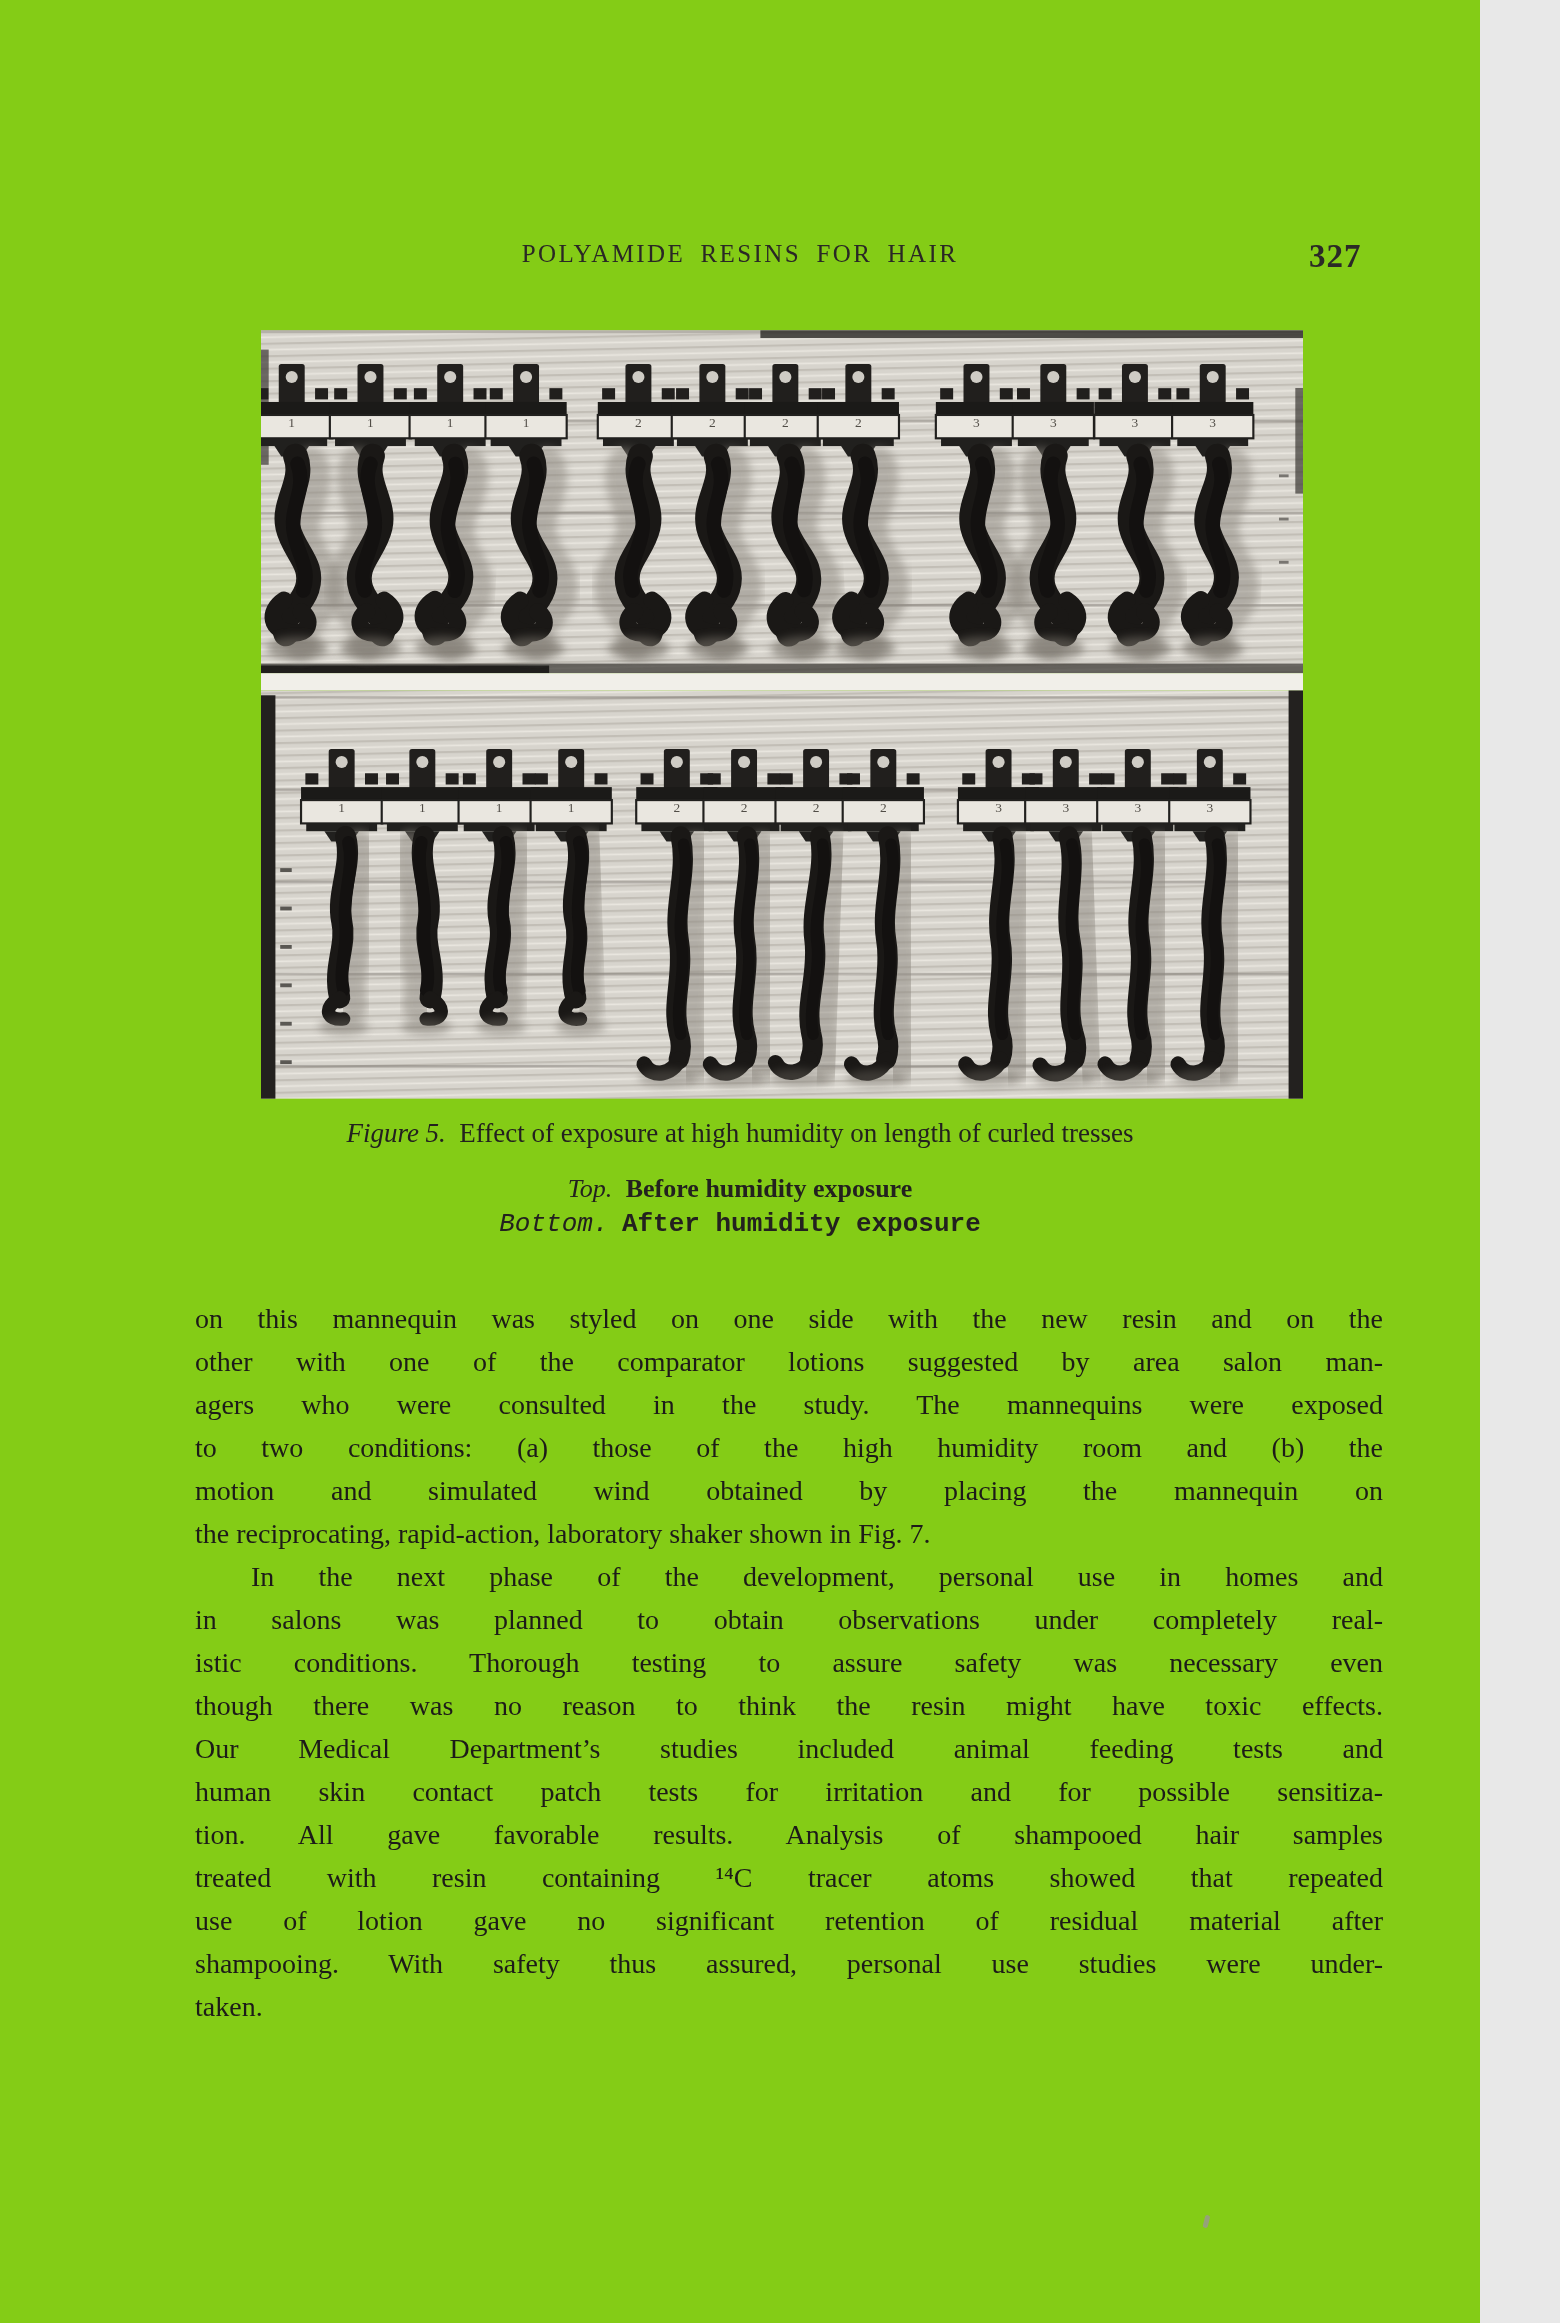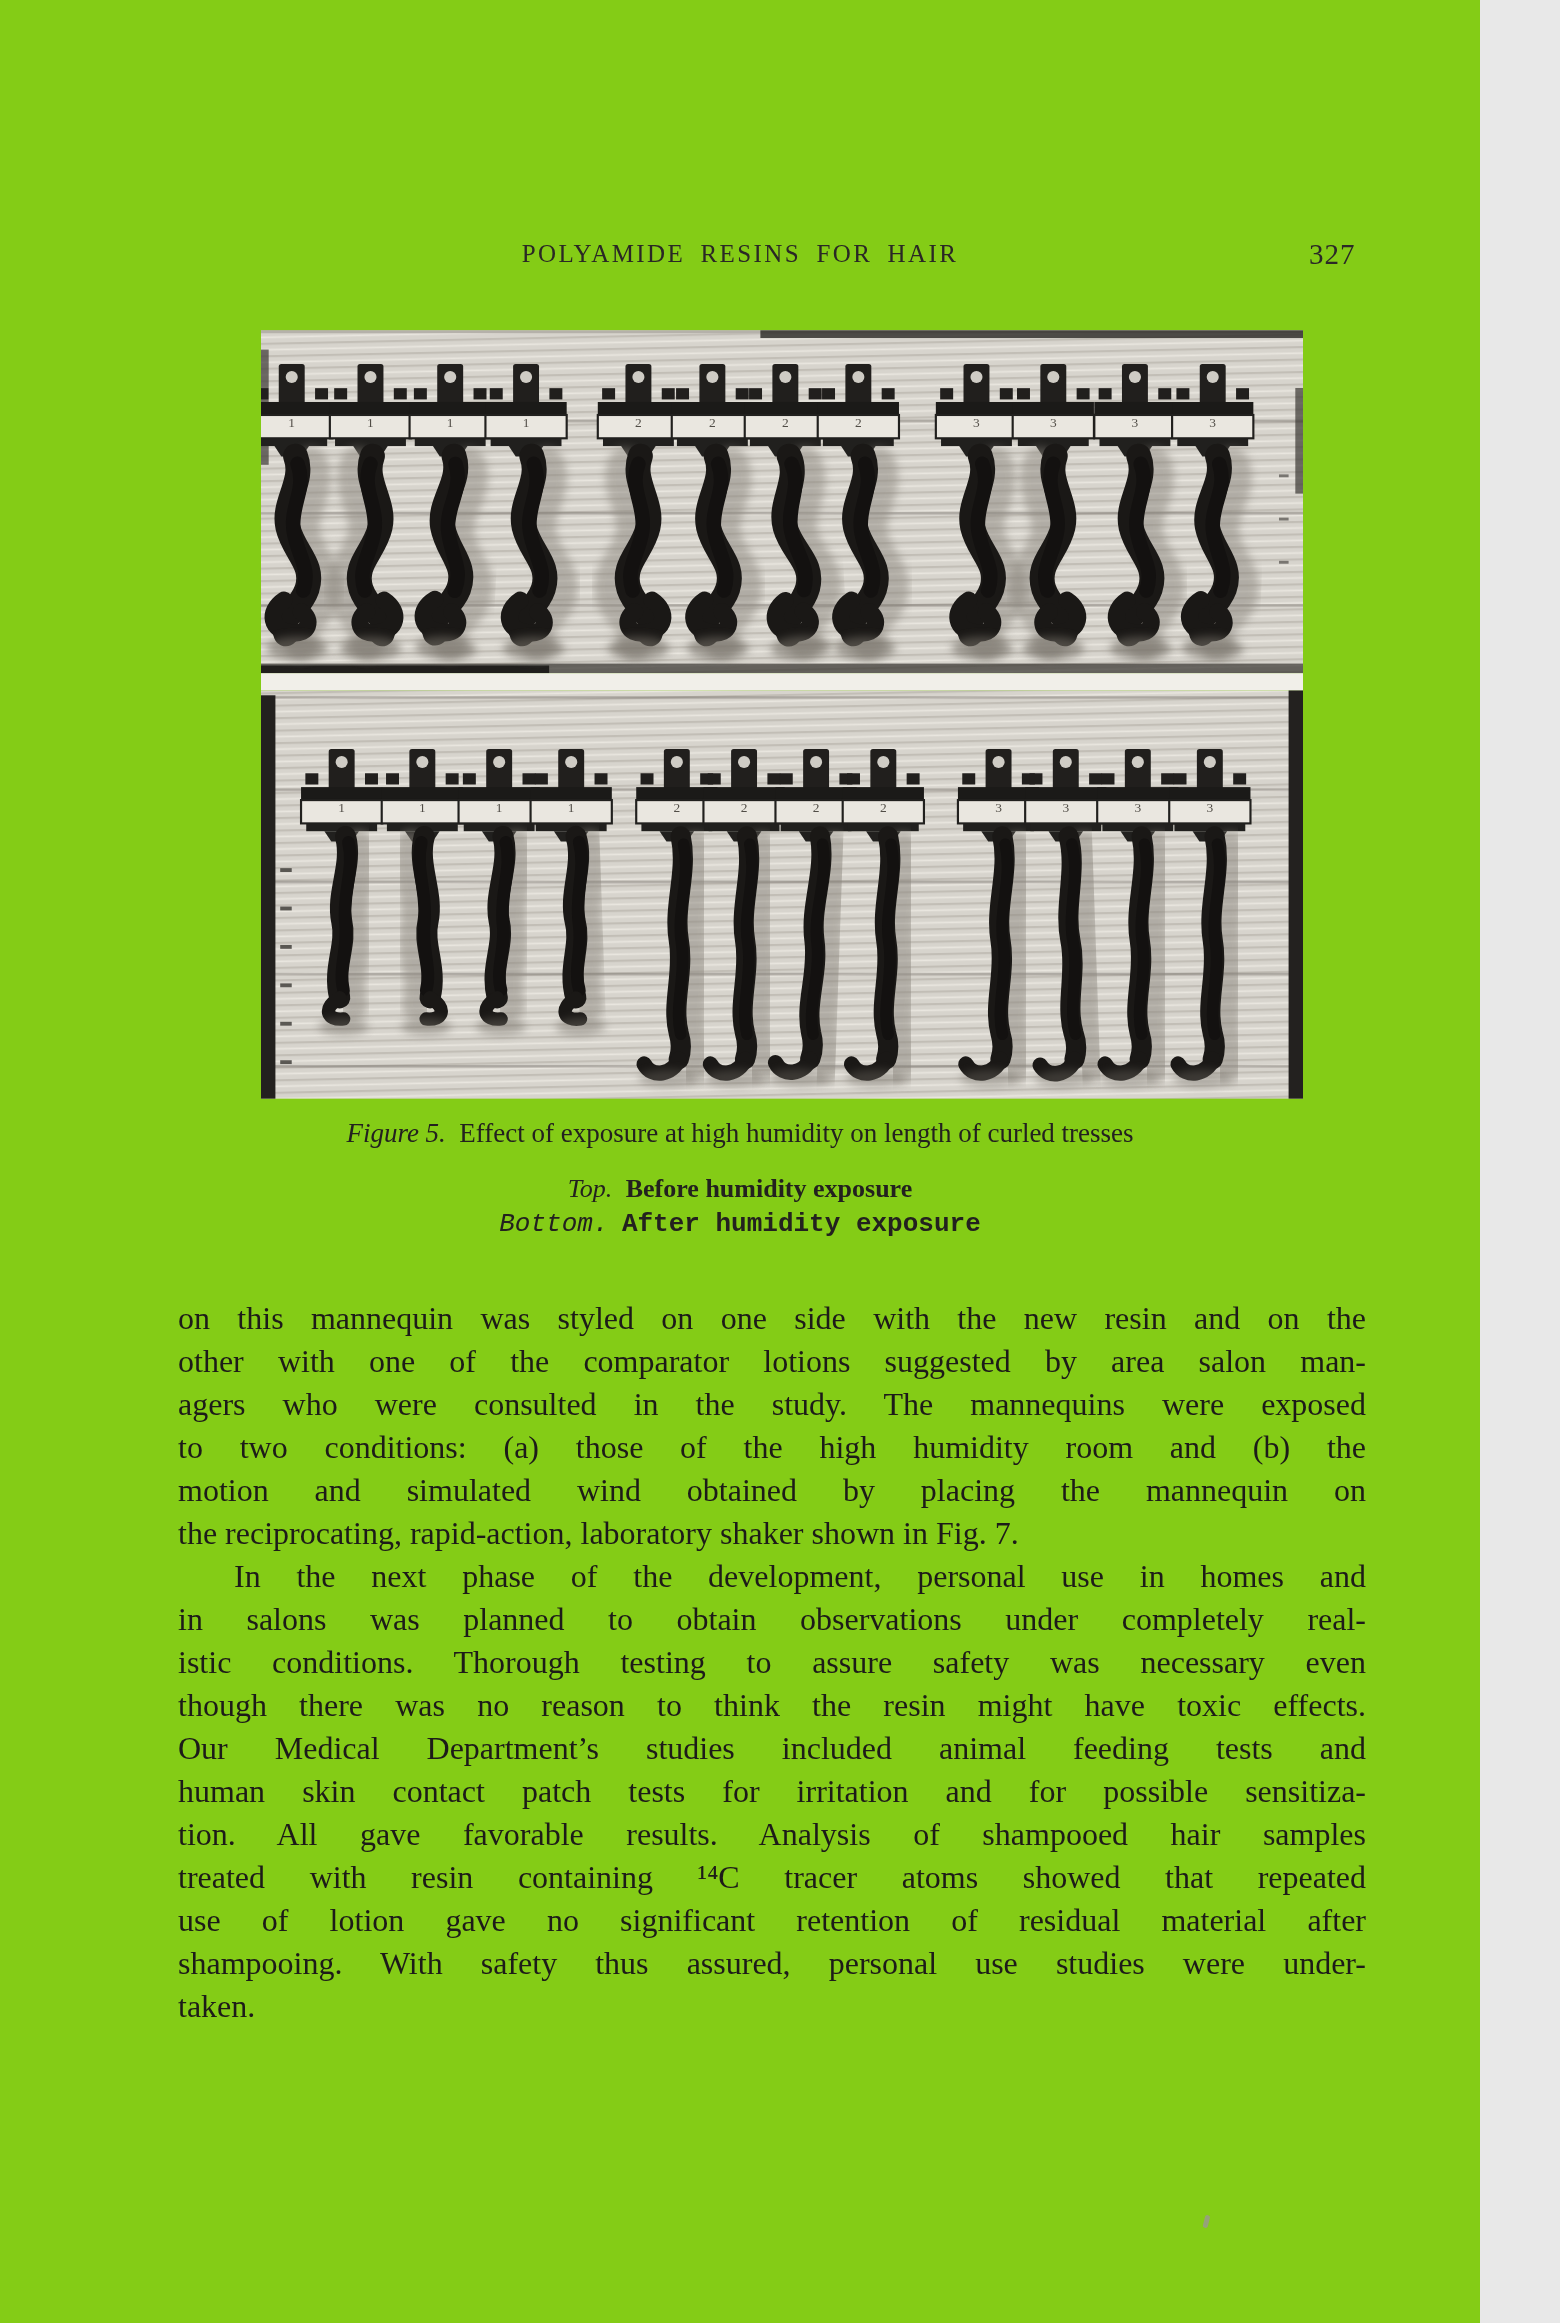--- a/index.html
+++ b/index.html
@@ -12,38 +12,38 @@
     overflow:hidden;
   }
   .running-head{
     position:absolute;top:240px;left:0;right:0;
     text-align:center;
     font-size:25px;letter-spacing:2.4px;word-spacing:6.7px;
     color:#2a2825;
   }
   .page-number{
     position:absolute;top:238px;left:1309px;
-    font-size:29px;font-weight:normal;color:#2b2927;
+    font-size:33px;font-weight:bold;color:#2b2927;
     letter-spacing:1px;
   }
   .photo-wrap{
     position:absolute;left:261px;top:330px;width:1042px;height:769px;
   }
   .caption{
     position:absolute;left:0;right:0;text-align:center;
     font-size:27px;color:#23211f;
   }
   .caption-main{top:1118px;}
   .caption-legend-1{top:1174px;font-size:26px;}
   .caption-legend-2{top:1209px;font-size:26px;font-family:Liberation Mono, monospace;}
   .cap-ital{font-style:italic;margin-right:13.4px;}
   .cap-bold{font-weight:bold;text-align:right;}
   .body-text{
-    position:absolute;left:178px;top:1297px;width:1188px;
-    font-size:32px;line-height:43px;color:#1d1b19;
+    position:absolute;left:195px;top:1297px;width:1188px;
+    font-size:28px;line-height:43px;color:#1d1b19;
   }
   .jline{text-align:justify;text-align-last:justify;}
   .lastline{text-align:justify;text-align-last:left;}
   .indent{text-indent:56px;}
   .scan-speck{
     position:absolute;left:1204px;top:2215px;width:4.8px;height:12.5px;
     background:#9a9792;border-radius:2.9px;transform:rotate(14deg);opacity:.8;
   }
   
   .tshadow{fill:none;stroke:#8b867e;stroke-linecap:round;}

